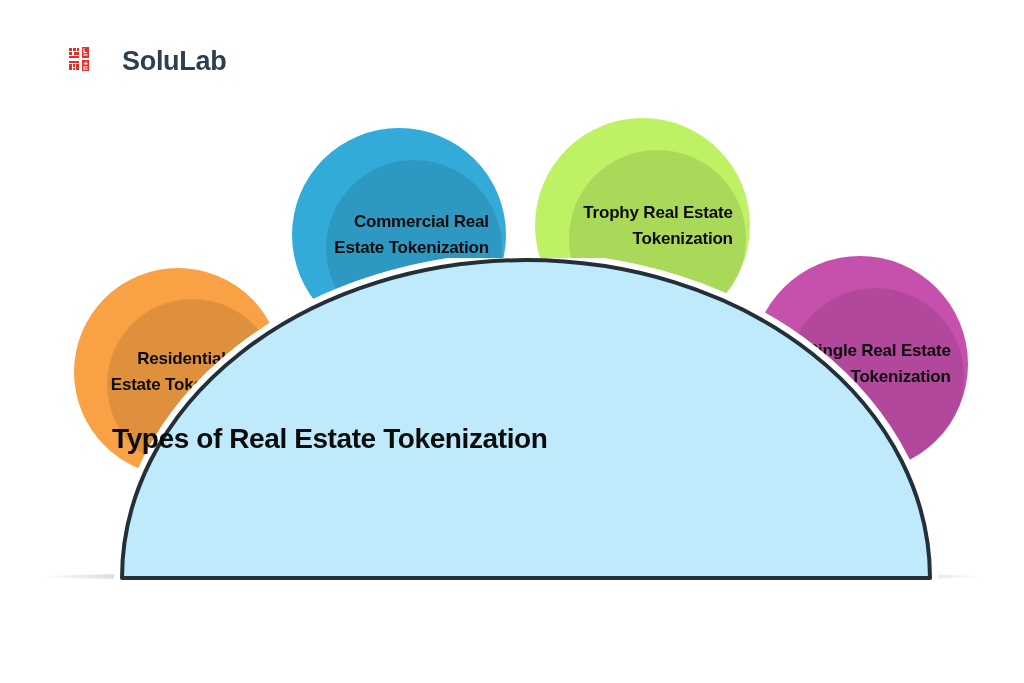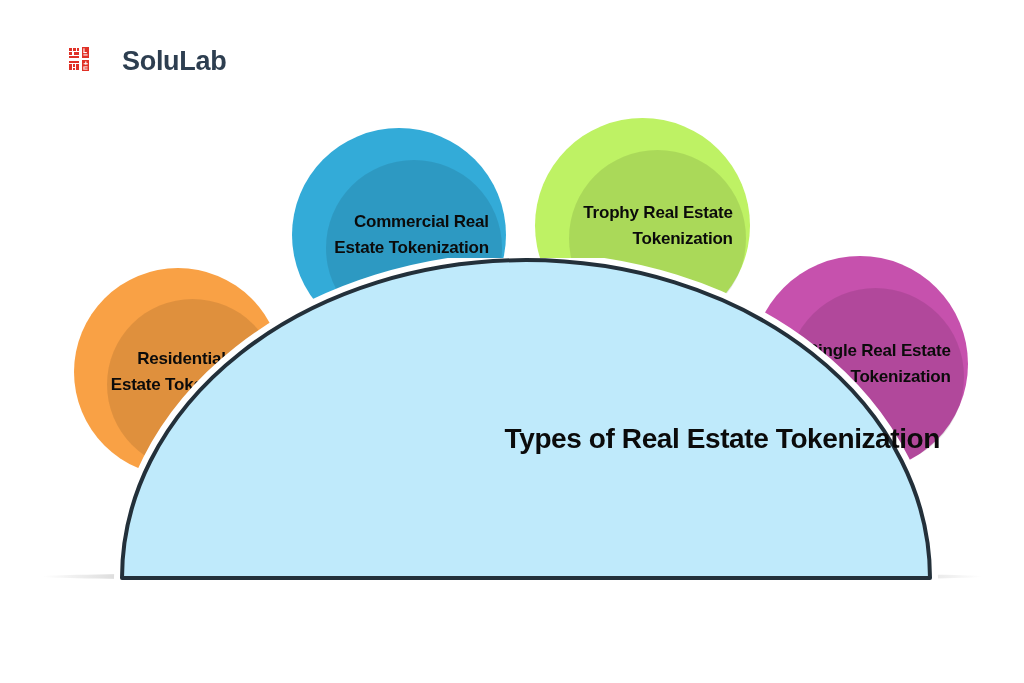--- a/index.html
+++ b/index.html
@@ -126,21 +126,21 @@
     height: 324px;
     z-index: 6;
   }
   #dome-svg { display: block; width: 828px; height: 324px; }
 
   #dome-title {
     position: absolute;
     left: 0;
     top: 165px;
     width: 828px;
-    text-align: right;
+    text-align: left;
     font-size: 28px;
     font-weight: 700;
     letter-spacing: -0.4px;
     color: #0b0b0b;
     z-index: 7;
     font-family: "Liberation Sans", sans-serif;
   }
 </style>
 </head>
 <body>

